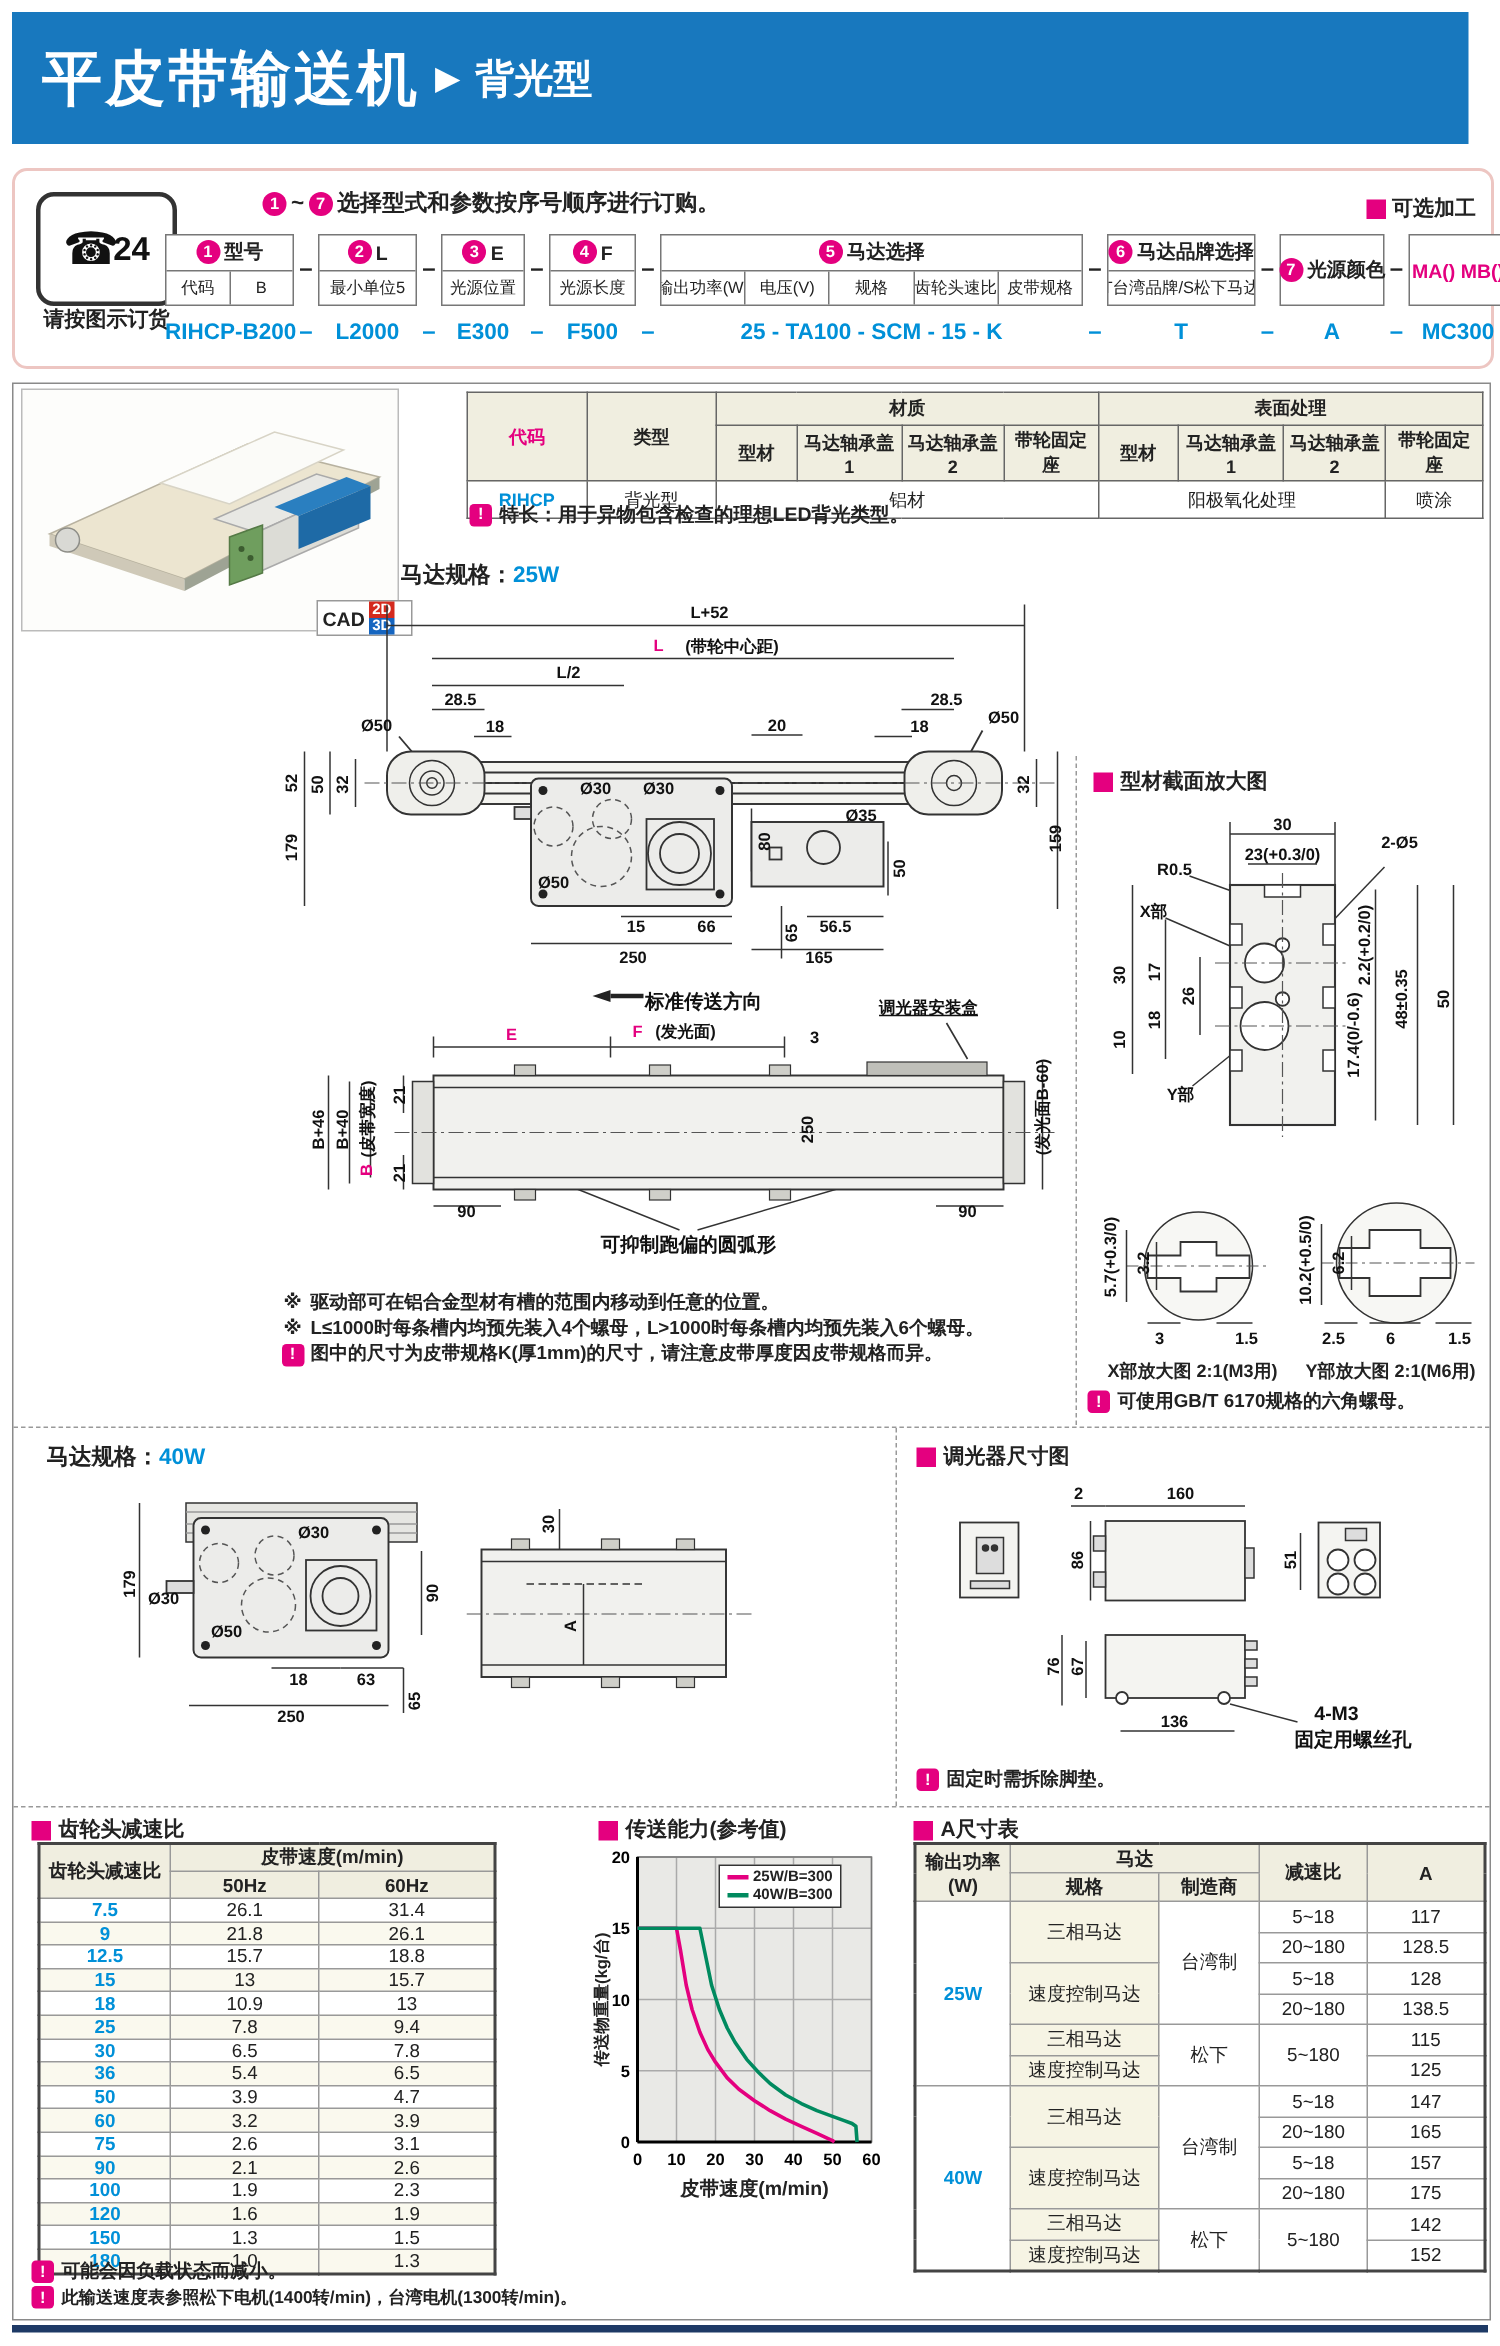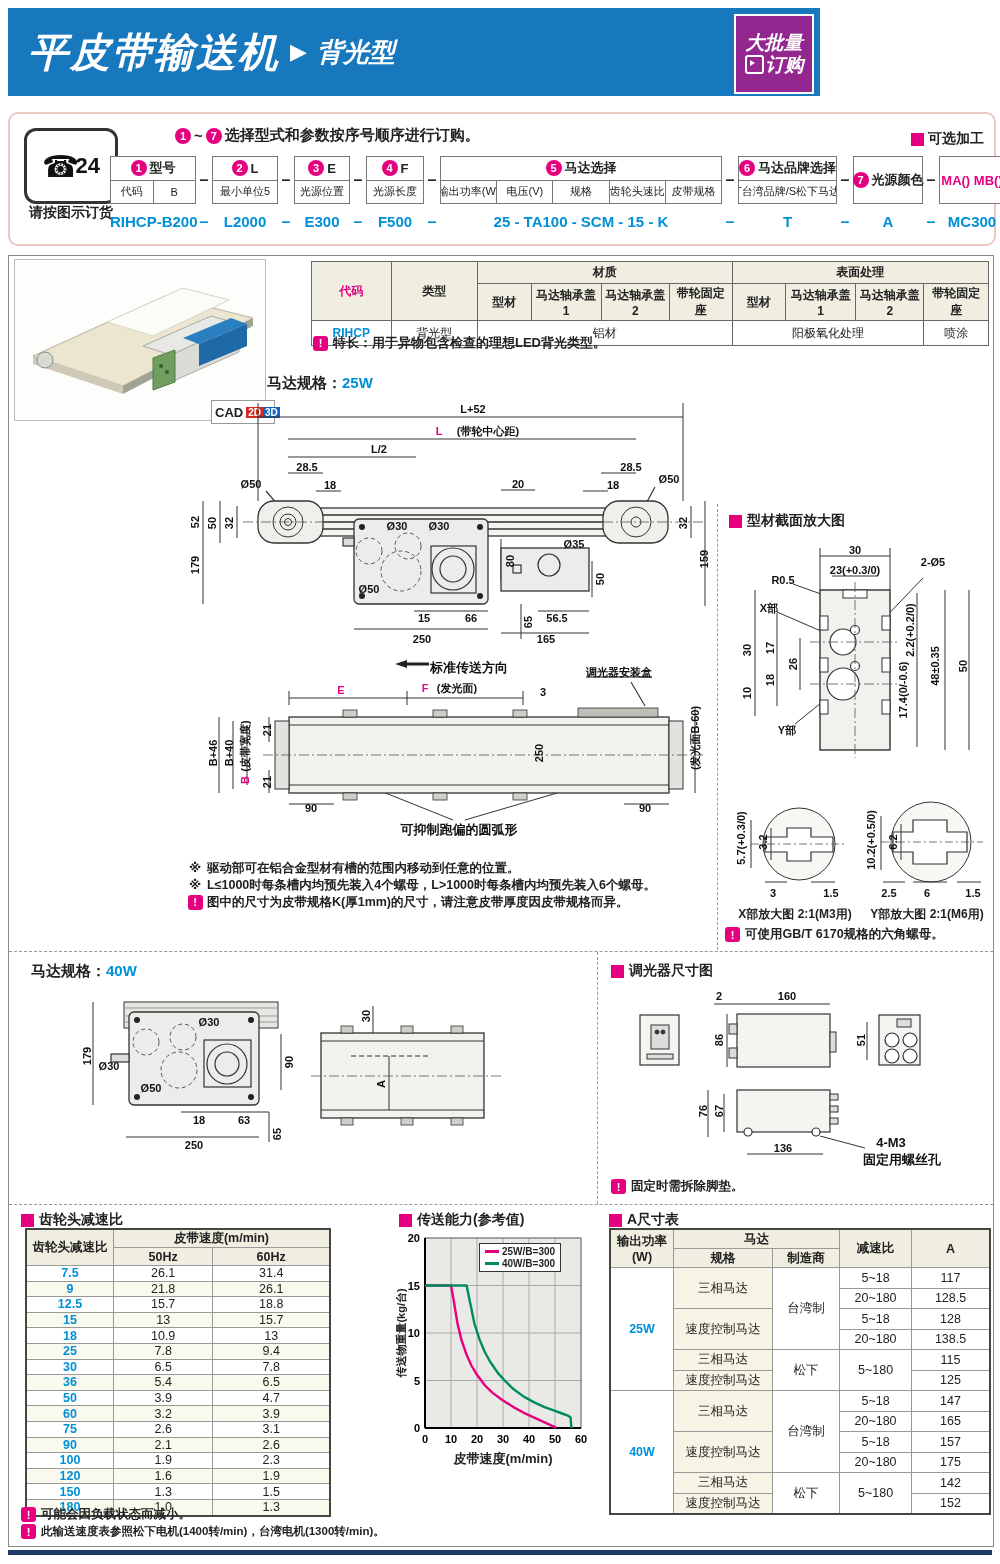--- a/index.html
+++ b/index.html
@@ -1,19 +1,19 @@
 <!DOCTYPE html>
 <html><head>
 <meta charset="utf-8">
 <style>
   html,body{margin:0;padding:0;background:#fff;}
   .page{position:relative;width:1000px;height:1564px;background:#fff;
         font-family:"Liberation Sans","DejaVu Sans",sans-serif;color:#222;overflow:hidden;}
   
-  .hd{position:absolute;left:8px;top:8px;width:812px;height:88px;background:#1878be;display:flex;align-items:center;font-style:italic;}
+  .hd{position:absolute;left:8px;top:8px;width:971px;height:88px;background:#1878be;display:flex;align-items:center;}
   .hd-title{color:#fff;font-size:40px;font-weight:bold;margin-left:20px;letter-spacing:2px;}
   .hd-arrow{color:#fff;font-size:22px;margin:0 10px;}
   .hd-sub{color:#fff;line-height:1.25;}
   .hd-sub1{font-size:26px;font-weight:bold;}
   .hd-sub2{font-size:20px;font-weight:bold;}
   .badge{position:absolute;right:6px;top:6px;width:76px;height:76px;background:#93278f;border:2px solid #fff;
          display:flex;flex-direction:column;align-items:center;justify-content:center;color:#fff;font-weight:bold;font-size:19px;line-height:1.15;}
   .badge-l2{display:flex;align-items:center;gap:2px;}
   .badge-ic{width:15px;height:15px;border:2px solid #fff;border-radius:3px;position:relative;display:inline-block;}
   .badge-ic::after{content:"";position:absolute;left:3px;top:3px;border-left:5px solid #fff;border-top:3px solid transparent;border-bottom:3px solid transparent;}
@@ -46,21 +46,21 @@
   .mag{color:#e4007f !important;}
   
   .main{position:absolute;left:8px;top:255px;width:984px;height:1290px;border:1px solid #8a8a8a;background:#fff;}
   .navy{position:absolute;left:8px;top:1550px;width:984px;height:5px;background:#1e3a66;}
   .photo{position:absolute;left:5px;top:3px;width:250px;height:160px;border:1px solid #bbb;background:#fdfdfb;}
   .cadb{position:absolute;left:196px;top:140px;width:62px;height:22px;background:#fff;border:1px solid #999;
         display:flex;align-items:center;font-weight:bold;font-size:13px;}
   .cadb .c1{padding:0 3px;color:#222;}
   .cadb .c2{background:#d42a1e;color:#fff;font-size:10px;padding:0 2px;line-height:11px;}
   .cadb .c3{background:#1565c0;color:#fff;font-size:10px;padding:0 2px;line-height:11px;}
-  .cad-col{display:flex;flex-direction:row;}
+  .cad-col{display:flex;flex-direction:column;}
   
   table{border-collapse:collapse;}
   .mtab{position:absolute;left:302px;top:5px;width:678px;font-size:12px;}
   .mtab th,.mtab td{border:1px solid #666;text-align:center;padding:1px 2px;}
   .mtab th{background:#f0eee0;font-weight:bold;height:19px;}
   .mtab td{height:22px;}
   .feat{position:absolute;left:304px;top:78px;font-size:13px;font-weight:bold;display:flex;align-items:center;gap:5px;}
   .note-icon{background:#e4007f;color:#fff;width:15px;height:15px;border-radius:3px;font-weight:bold;font-size:11px;
              display:inline-flex;align-items:center;justify-content:center;flex:0 0 auto;}
   .speclab{position:absolute;font-size:15px;font-weight:bold;}
@@ -108,27 +108,20 @@
 <body>
 
 <div class="page">
 
   <div class="hd">
     <span class="hd-title">平皮带输送机</span>
     <span class="hd-arrow">▶</span>
     <span class="hd-sub">
       <div class="hd-sub1">背光型</div>
     </span>
-    <div class="badge">
-      <div class="badge-l1">大批量</div>
-      <div class="badge-l2">
-        <span class="badge-ic"></span>
-        <span>订购</span>
-      </div>
-    </div>
   </div>
 
   <div class="order">
     <div class="phone-box">
       <span class="ph-glyph">☎</span>
       <span class="ph-24">24</span>
     </div>
     <div class="phone-cap">请按图示订货</div>
     <div class="hand">☞</div>
     <div class="instr">

